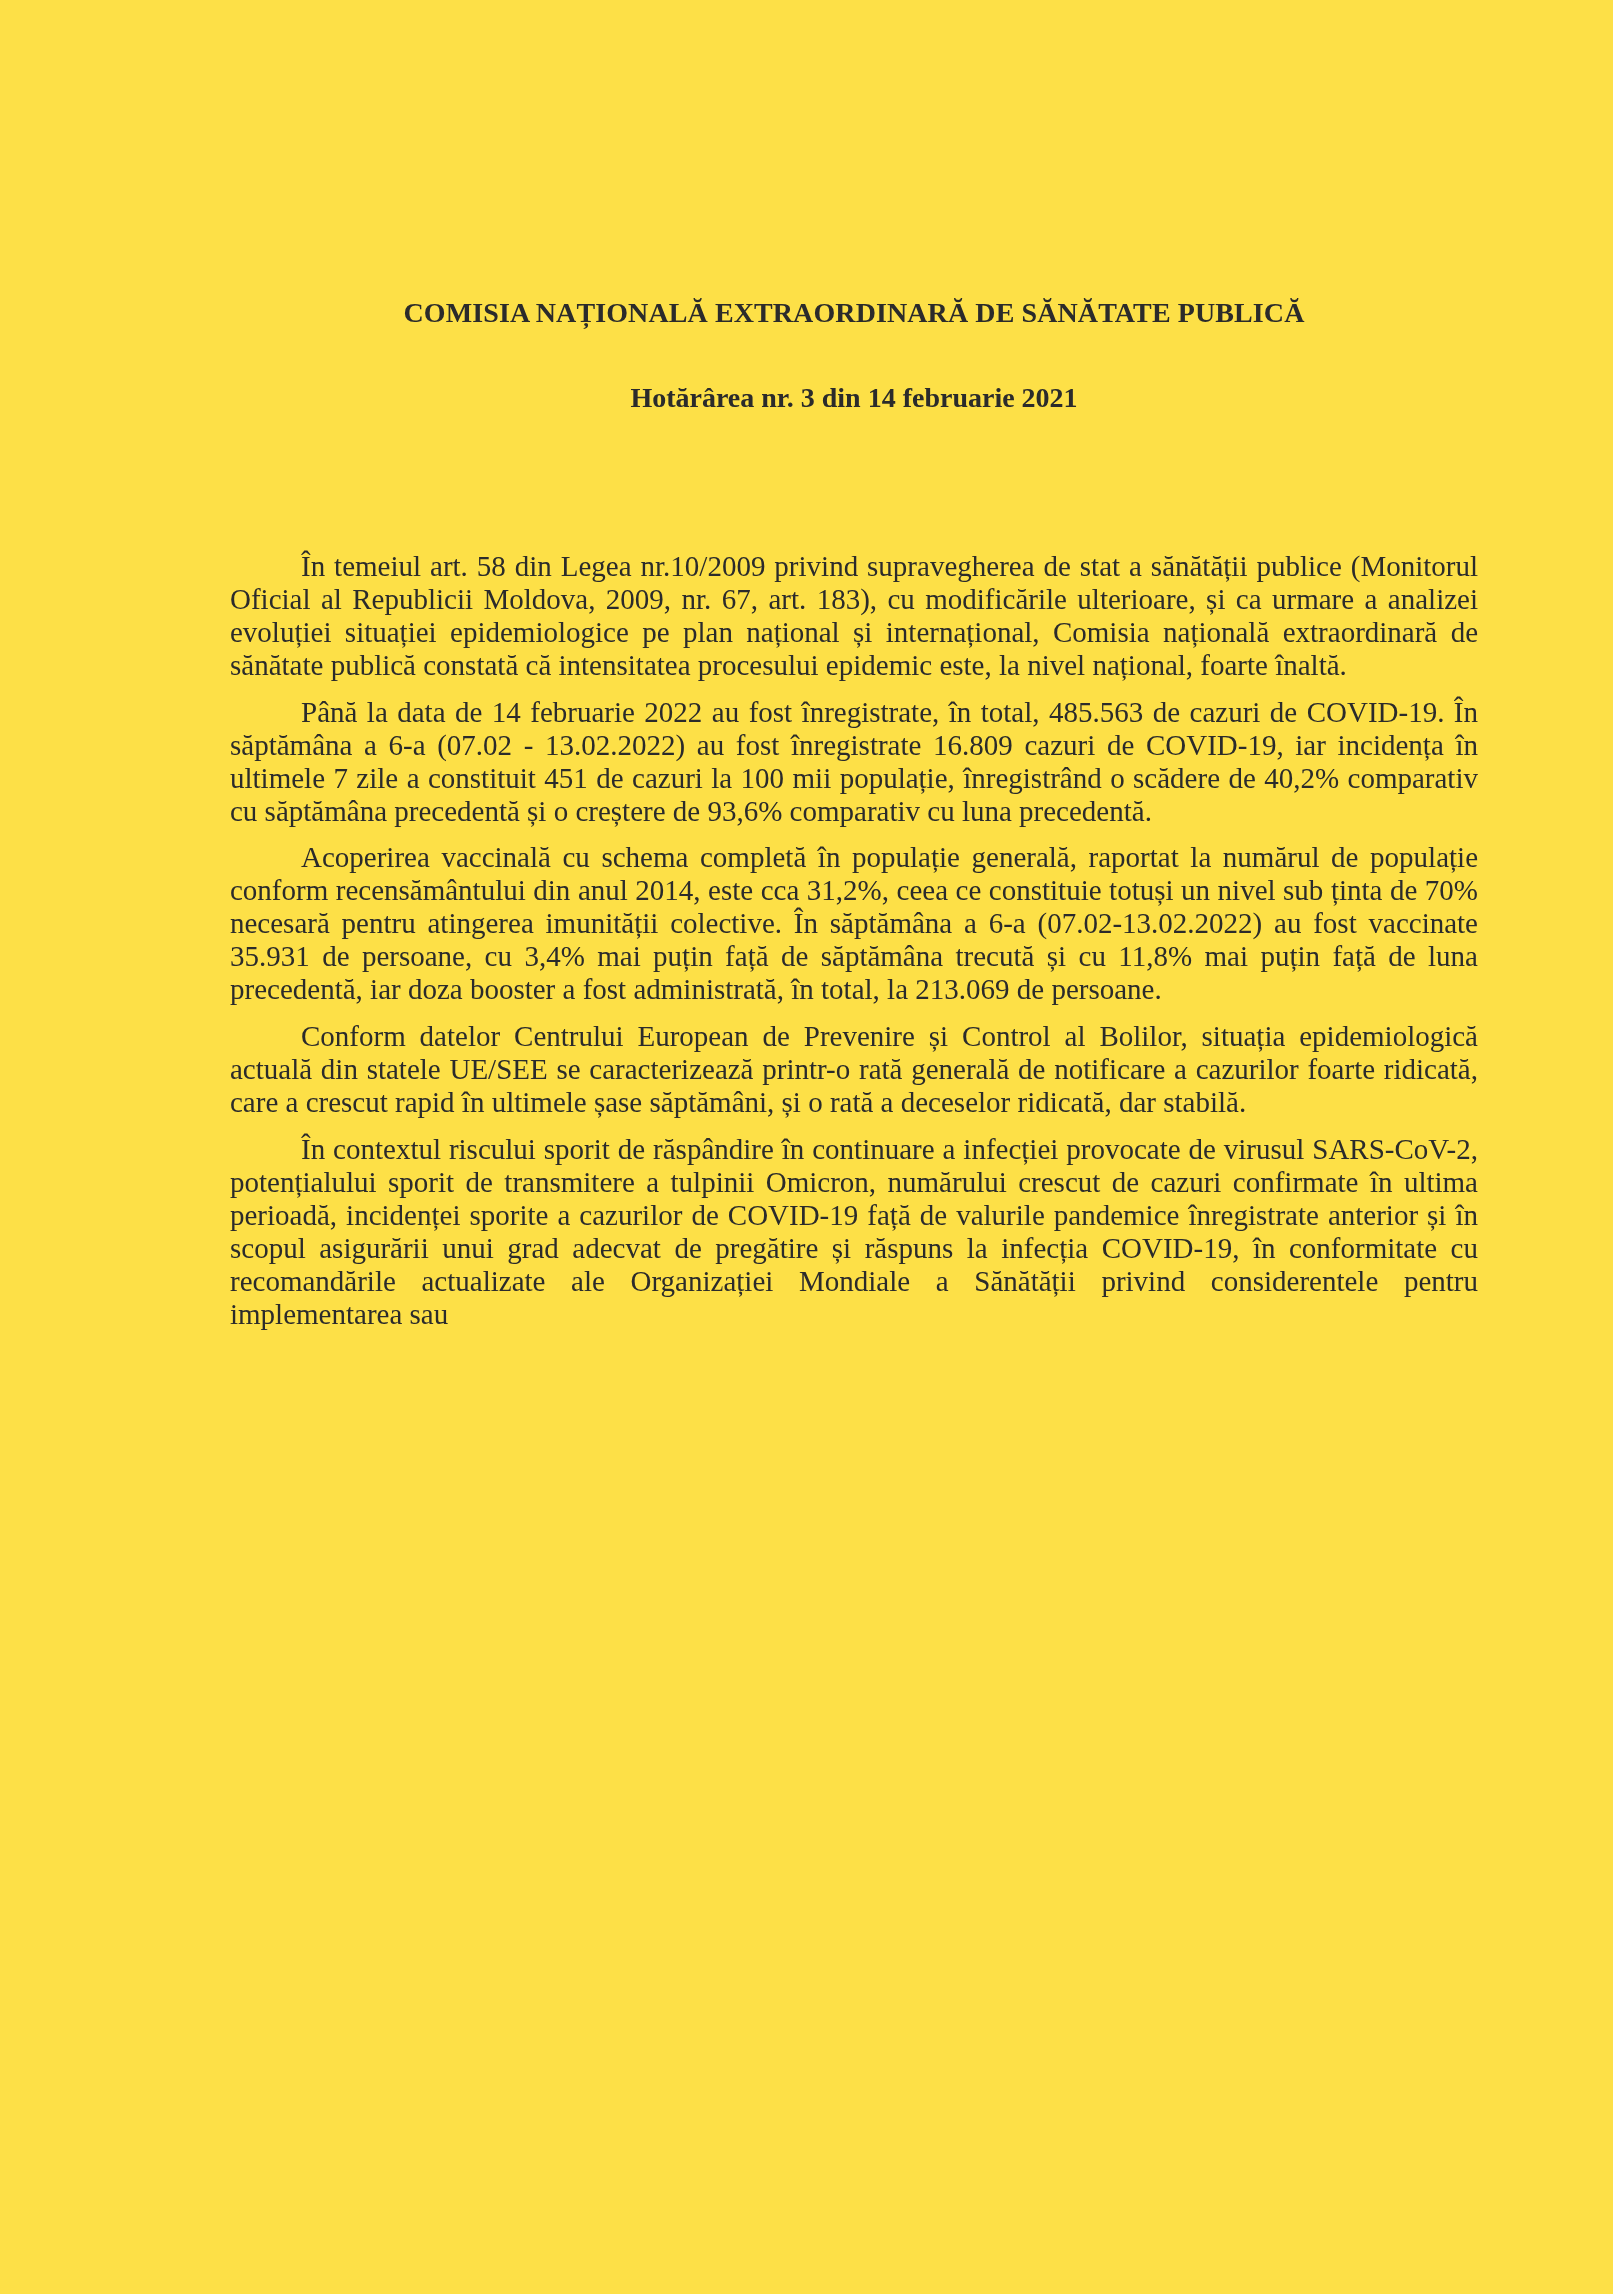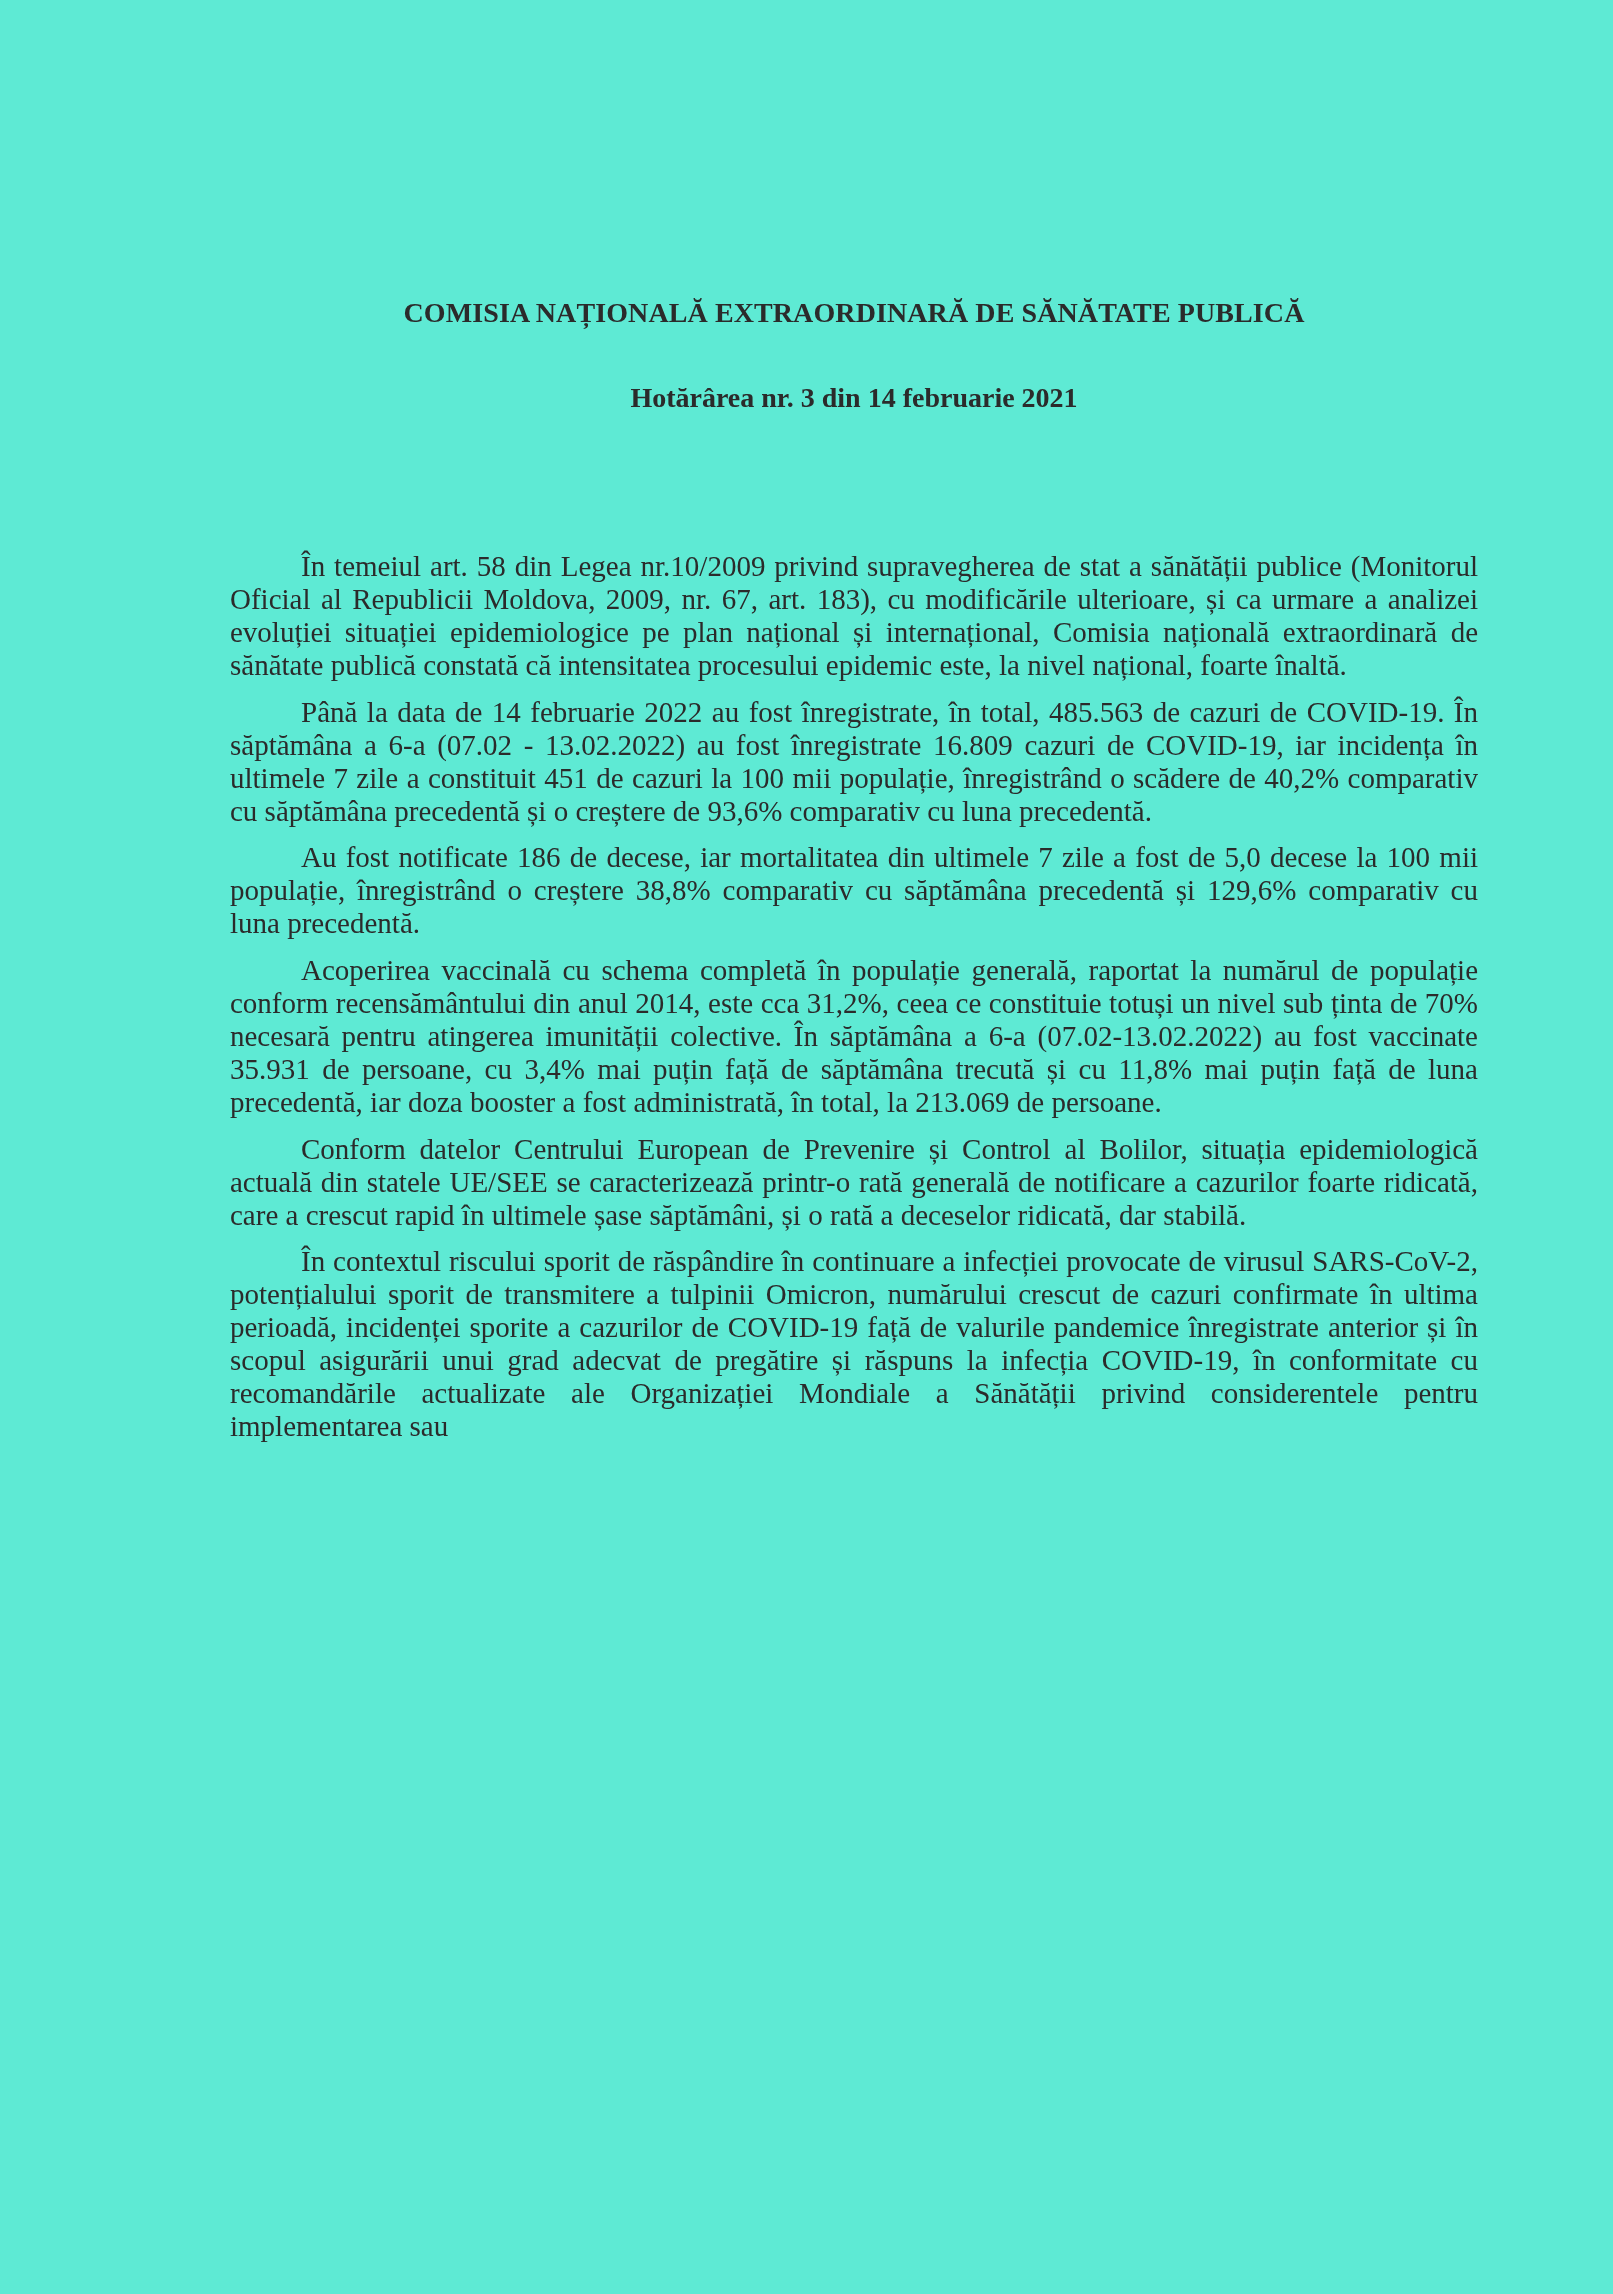--- a/index.html
+++ b/index.html
@@ -1,19 +1,19 @@
 <!DOCTYPE html>
 <html><head>
 <meta charset="utf-8">
 <style>
   html, body { margin: 0; padding: 0; background: #ffffff; }
   body { width: 1613px; height: 2295px; position: relative; overflow: hidden; }
   .page {
     position: absolute; left: 0; top: 0; width: 1613px; height: 2295px;
-    background: #5eead4;
+    background: #fde047;
   }
   .content {
     position: absolute; left: 230px; top: 0; width: 1248px;
     font-family: "Liberation Serif", serif;
     color: #2b2b2b;
   }
   .org-title {
     position: absolute; top: 297px; left: 0; width: 1248px;
     text-align: center; font-weight: bold; font-size: 28px; letter-spacing: 0.1px;
     margin: 0;
@@ -33,20 +33,19 @@
 </head>
 <body>
 
 <div class="page">
   <div class="content">
     <h1 class="org-title">COMISIA NAȚIONALĂ EXTRAORDINARĂ DE SĂNĂTATE PUBLICĂ</h1>
     <h2 class="decision-title">Hotărârea nr. 3 din 14 februarie 2021</h2>
     <div class="body-text">
       <p class="para">În temeiul art. 58 din Legea nr.10/2009 privind supravegherea de stat a sănătății publice (Monitorul Oficial al Republicii Moldova, 2009, nr. 67, art. 183), cu modificările ulterioare, și ca urmare a analizei evoluției situației epidemiologice pe plan național și internațional, Comisia națională extraordinară de sănătate publică constată că intensitatea procesului epidemic este, la nivel național, foarte înaltă.</p>
       <p class="para">Până la data de 14 februarie 2022 au fost înregistrate, în total, 485.563 de cazuri de COVID-19. În săptămâna a 6-a (07.02 - 13.02.2022) au fost înregistrate 16.809 cazuri de COVID-19, iar incidența în ultimele 7 zile a constituit 451 de cazuri la 100 mii populație, înregistrând o scădere de 40,2% comparativ cu săptămâna precedentă și o creștere de 93,6% comparativ cu luna precedentă.</p>
-      <p class="para">Au fost notificate 186 de decese, iar mortalitatea din ultimele 7 zile a fost de 5,0 decese la 100 mii populație, înregistrând o creștere 38,8% comparativ cu săptămâna precedentă și 129,6% comparativ cu luna precedentă.</p>
       <p class="para">Acoperirea vaccinală cu schema completă în populație generală, raportat la numărul de populație conform recensământului din anul 2014, este cca 31,2%, ceea ce constituie totuși un nivel sub ținta de 70% necesară pentru atingerea imunității colective. În săptămâna a 6-a (07.02-13.02.2022) au fost vaccinate 35.931 de persoane, cu 3,4% mai puțin față de săptămâna trecută și cu 11,8% mai puțin față de luna precedentă, iar doza booster a fost administrată, în total, la 213.069 de persoane.</p>
       <p class="para">Conform datelor Centrului European de Prevenire și Control al Bolilor, situația epidemiologică actuală din statele UE/SEE se caracterizează printr-o rată generală de notificare a cazurilor foarte ridicată, care a crescut rapid în ultimele șase săptămâni, și o rată a deceselor ridicată, dar stabilă.</p>
       <p class="para">În contextul riscului sporit de răspândire în continuare a infecției provocate de virusul SARS-CoV-2, potențialului sporit de transmitere a tulpinii Omicron, numărului crescut de cazuri confirmate în ultima perioadă, incidenței sporite a cazurilor de COVID-19 față de valurile pandemice înregistrate anterior și în scopul asigurării unui grad adecvat de pregătire și răspuns la infecția COVID-19, în conformitate cu recomandările actualizate ale Organizației Mondiale a Sănătății privind considerentele pentru implementarea sau</p>
     </div>
   </div>
 </div>
 
 
 </body></html>

